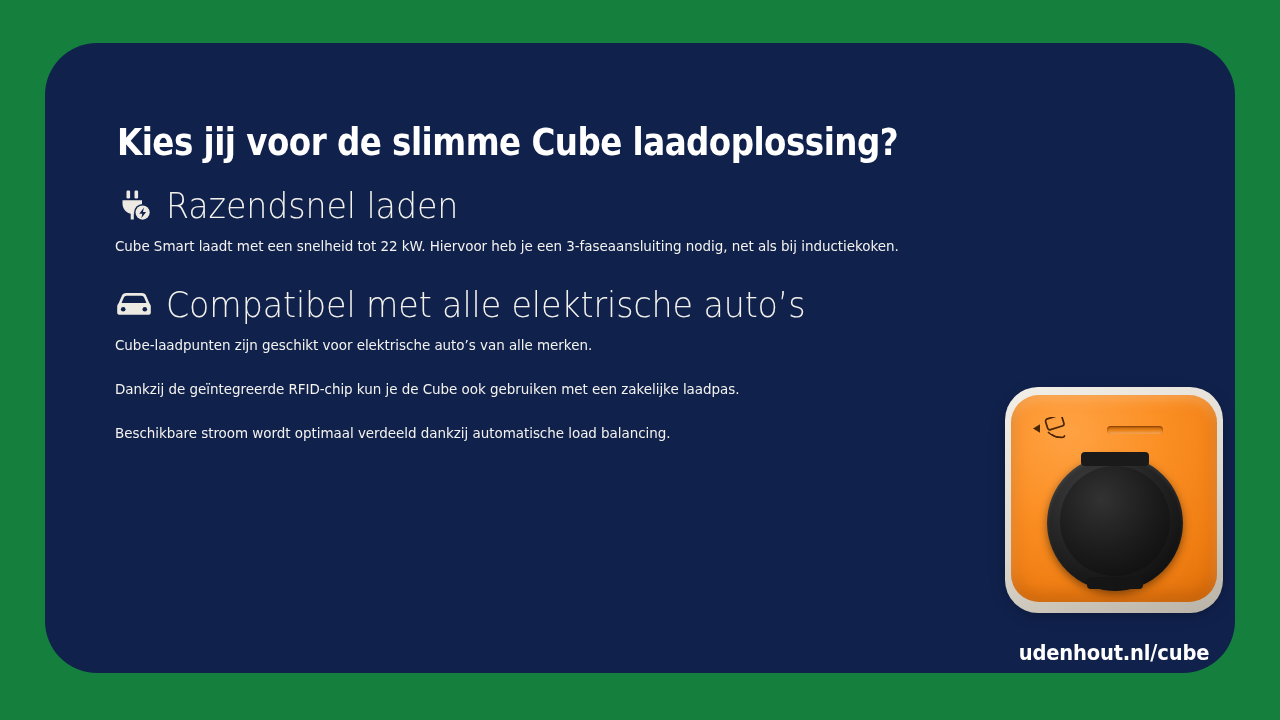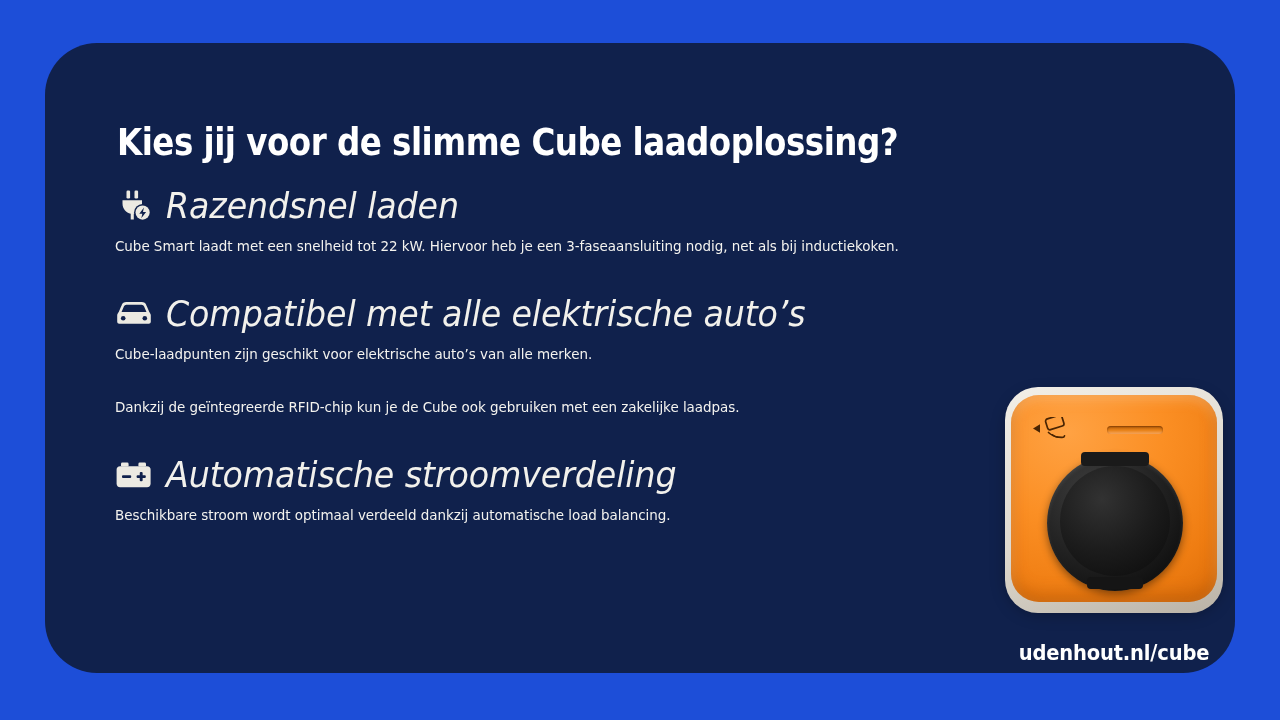--- a/index.html
+++ b/index.html
@@ -11,21 +11,21 @@
     width: 1280px;
     height: 720px;
     overflow: hidden;
     font-family: "DejaVu Sans", sans-serif;
   }
 
   #stage {
     position: relative;
     width: 1280px;
     height: 720px;
-    background: #1d4ed8;
+    background: #15803d;
   }
 
   
   #card {
     position: absolute;
     left: 45px;
     top: 43px;
     width: 1190px;
     height: 630px;
     background: #10214c;
@@ -50,28 +50,27 @@
 
   
   #features {
     position: absolute;
     left: 68px;
     top: 140px;
     width: 1030px;
   }
 
   .feature { position: relative; }
-  .feature + .feature { margin-top: 37px; }
+  .feature + .feature { margin-top: 28px; }
 
   .feature-head {
     display: flex;
     align-items: center;
     gap: 11px;
     height: 46px;
-    font-style: italic;
   }
 
   .feature-icon {
     flex: 0 0 auto;
     width: 42px;
     height: 38px;
     display: flex;
     align-items: center;
     justify-content: center;
     color: #eceae2;
@@ -240,33 +239,20 @@
           <span class="feature-title">Compatibel met alle elektrische auto’s</span>
         </div>
         <div class="feature-desc">Cube-laadpunten zijn geschikt voor elektrische auto’s van alle merken.</div>
       </div>
 
       <div class="feature">
         <div class="feature-desc">Dankzij de geïntegreerde RFID-chip kun je de Cube ook gebruiken met een zakelijke laadpas.</div>
       </div>
 
       <div class="feature">
-        <div class="feature-head">
-          <span class="feature-icon">
-            <svg width="40" height="30" viewBox="0 0 40 30" fill="none">
-              <rect x="7.0" y="2.6" width="7.6" height="4.0" rx="1.4" fill="#eceae2"></rect>
-              <rect x="24.4" y="2.6" width="7.6" height="4.0" rx="1.4" fill="#eceae2"></rect>
-              <rect x="2.6" y="6.2" width="34" height="21" rx="3.6" fill="#eceae2"></rect>
-              <rect x="8.0" y="15.2" width="9.2" height="2.9" rx="1.0" fill="#10214c"></rect>
-              <rect x="22.6" y="15.2" width="9.2" height="2.9" rx="1.0" fill="#10214c"></rect>
-              <rect x="25.75" y="12.05" width="2.9" height="9.2" rx="1.0" fill="#10214c"></rect>
-            </svg>
-          </span>
-          <span class="feature-title">Automatische stroomverdeling</span>
-        </div>
         <div class="feature-desc">Beschikbare stroom wordt optimaal verdeeld dankzij automatische load balancing.</div>
       </div>
 
     </div>
 
     <div id="product">
       <div class="cs-shadow"></div>
       <div class="cs-backplate"></div>
       <div class="cs-body">
         <span class="cs-rfid">

